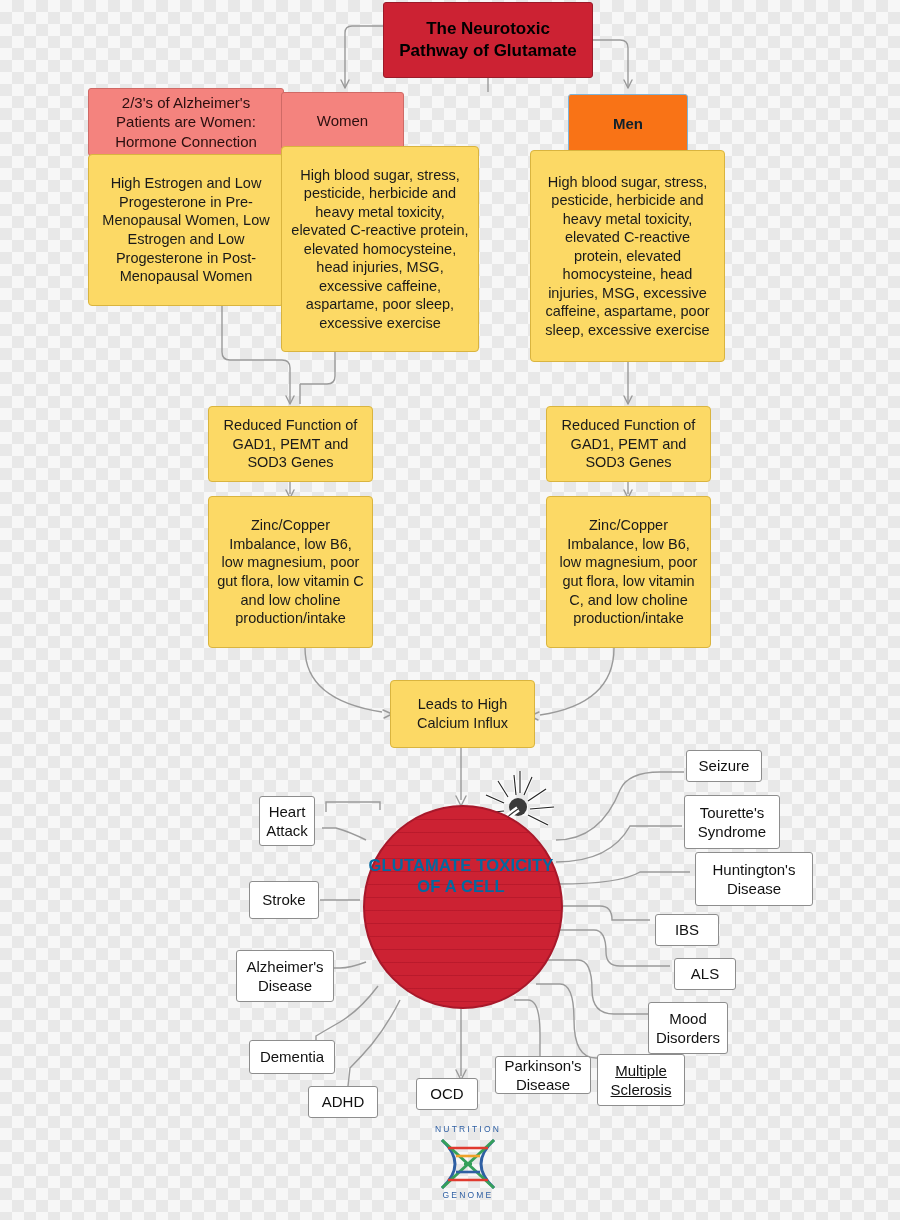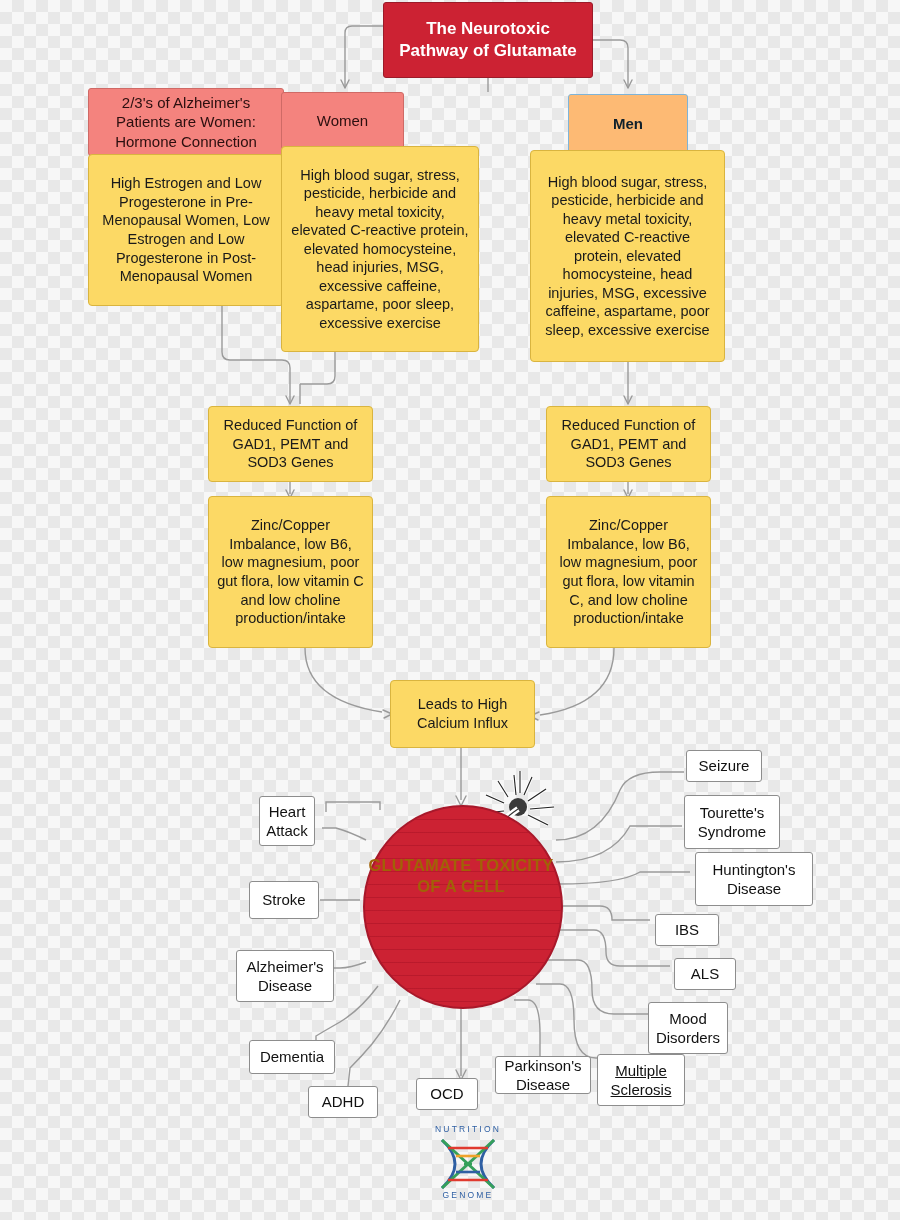--- a/index.html
+++ b/index.html
@@ -26,36 +26,36 @@
     display:flex;
     align-items:center;
     justify-content:center;
     text-align:center;
     line-height:1.28;
   }
   .title-box{
     background:#cc2233;
     border:1px solid #9b1b29;
     border-radius:3px;
-    color:#ffffff;
+    color:#000000;
     font-weight:bold;
     font-size:17px;
     padding:4px 6px;
   }
   .pink-box{
     background:#f4837e;
     border:1px solid #cf6a66;
     border-radius:3px;
     color:#2b0f0f;
     font-weight:normal;
     font-size:15px;
     padding:4px 6px;
   }
   .blue-box{
-    background:#fdba74;
+    background:#f97316;
     border:1px solid #7fb4d8;
     border-radius:3px;
     color:#10202b;
     font-weight:bold;
     font-size:15px;
     padding:4px 6px;
   }
   .yellow-box{
     background:#fcd965;
     border:1px solid #d9b43f;
@@ -85,21 +85,21 @@
       to bottom,
       rgba(150,10,30,0.0) 0px,
       rgba(150,10,30,0.0) 12px,
       rgba(150,10,30,0.35) 12px,
       rgba(150,10,30,0.35) 13px);
   }
   .cell-label{
     position:absolute;
     left:363px;top:855px;width:196px;
     text-align:center;
-    color:#a16207;
+    color:#0369a1;
     font-weight:bold;
     font-size:16.5px;
     line-height:1.25;
     letter-spacing:.2px;
   }
   svg.links{position:absolute;left:0;top:0;width:900px;height:1220px;}
   svg.links path,svg.links line{fill:none;stroke:#9a9a9a;stroke-width:1.4;}
   .burst{position:absolute;left:474px;top:765px;width:92px;height:86px;}
   .logo{position:absolute;left:418px;top:1124px;width:100px;height:78px;}
   .logo-top,.logo-bot{

